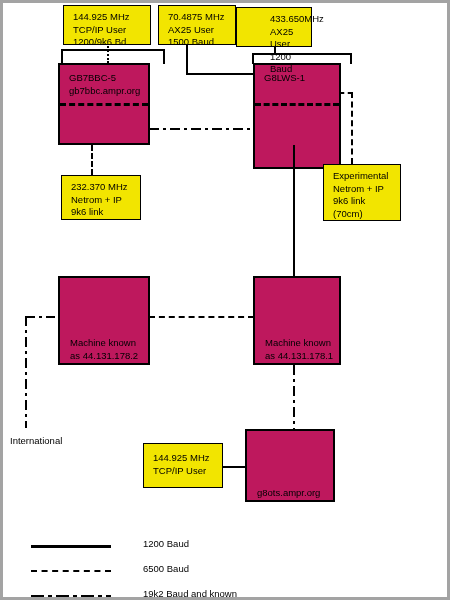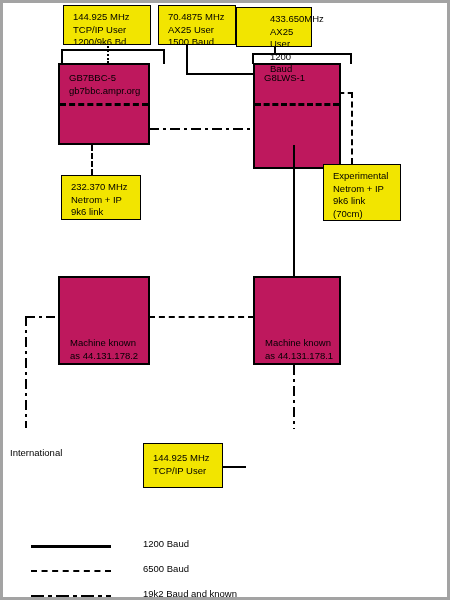--- a/index.html
+++ b/index.html
@@ -198,22 +198,25 @@
   <div class="node" style="left:55px; top:273px; width:92px; height:89px;">
     <div class="body txt">Machine known
 as 44.131.178.2</div>
   </div>
 
   <div class="node" style="left:250px; top:273px; width:88px; height:89px;">
     <div class="body txt">Machine known
 as 44.131.178.1</div>
   </div>
 
-  <div class="freetext" style="left:7px; top:432px;margin-top:12px;">International</div>
-
+  <div class="freetext" style="left:7px; top:432px;">International</div>
+
+  <div class="node" style="left:242px; top:426px; width:90px; height:73px;">
+    <div class="body txt" style="padding-top:9px;">g8ots.ampr.org</div>
+  </div>
 
   <div class="note" style="left:140px; top:440px; width:80px; height:45px;">
     <div class="txt" style="padding-top:8px;">144.925 MHz
 TCP/IP User</div>
   </div>
 
   <div id="legend">
     <div class="legend-row" style="top:0;">
       <div class="legend-swatch sw-solid"></div>
       <div class="legend-label">1200 Baud</div>

